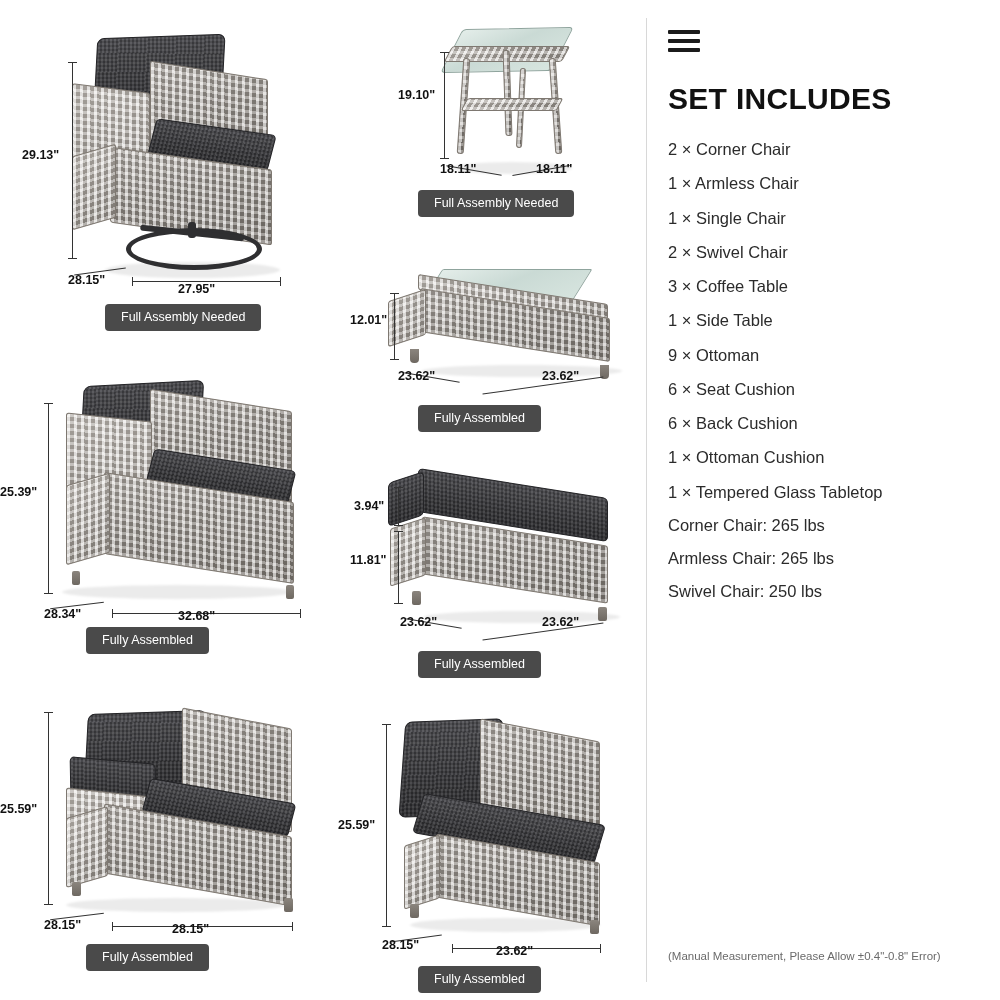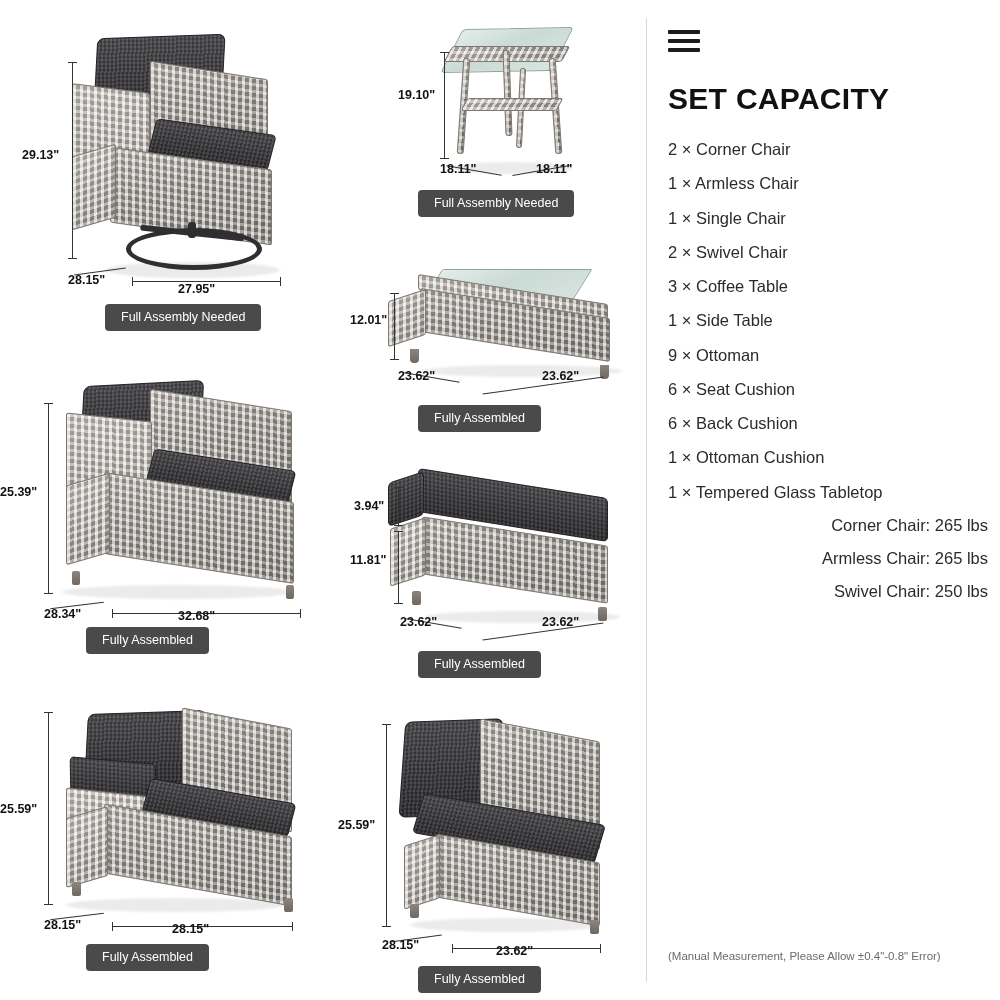--- a/index.html
+++ b/index.html
@@ -29,21 +29,21 @@
   .sec-title {
     font-size:30px; font-weight:bold; letter-spacing:.3px;
     margin:0 0 16px 0; color:#111;
   }
   .inc-list { list-style:none; margin:0; padding:0; }
   .inc-list li {
     font-size:16.5px; color:#2b2b2b; padding:6px 0 6px 0; line-height:1.35;
   }
   .sec-title.weight { margin-top:34px; margin-bottom:14px; }
   .cap-list { list-style:none; margin:0; padding:0; }
-  .cap-list li { font-size:16.5px; color:#2b2b2b; padding:7px 0;text-align:right; }
+  .cap-list li { font-size:16.5px; color:#2b2b2b; padding:7px 0; }
   .footnote {
     position:absolute; left:668px; top:950px; width:330px;
     font-size:11.5px; color:#6a6a6a;
   }
 
   
   .item { position:absolute; }
 
   .badge {
     display:inline-block;
@@ -124,21 +124,21 @@
 
   <div class="divider"></div>
 
   <div class="right">
     <div class="hamburger">
       <span></span>
         <span></span>
         <span></span>
     </div>
 
-    <h2 class="sec-title">SET CAPACITY</h2>
+    <h2 class="sec-title">SET INCLUDES</h2>
     <ul class="inc-list">
       <li>2 × Corner Chair</li>
       <li>1 × Armless Chair</li>
       <li>1 × Single Chair</li>
       <li>2 × Swivel Chair</li>
       <li>3 × Coffee Table</li>
       <li>1 × Side Table</li>
       <li>9 × Ottoman</li>
       <li>6 × Seat Cushion</li>
       <li>6 × Back Cushion</li>

